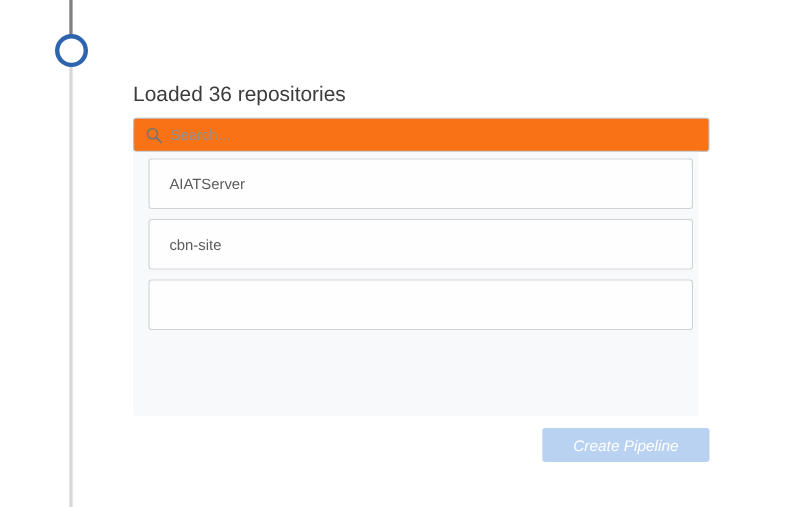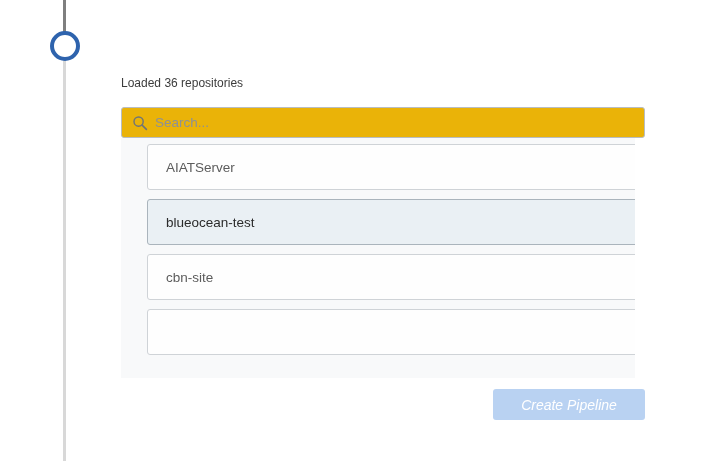--- a/index.html
+++ b/index.html
@@ -70,34 +70,34 @@
     font-weight: bold;
     color: #1c1c1c;
     letter-spacing: -0.1px;
     white-space: nowrap;
   }
 
   #loaded-count {
     position: absolute;
     left: 1px;
     top: 76px;
-    font-size: 12px;
+    font-size: 19px;
     color: #3c3c3c;
     white-space: nowrap;
   }
 
   
   #search-box {
     position: absolute;
     left: 1px;
     top: 107px;
     width: 524px;
     height: 31px;
     box-sizing: border-box;
-    background: #eab308;
+    background: #f97316;
     border: 1px solid #b8bdc2;
     border-radius: 3px;
     display: flex;
     align-items: center;
     padding: 0 0 0 10px;
   }
   #search-icon {
     flex: 0 0 auto;
     width: 16px;
     height: 16px;
@@ -125,21 +125,21 @@
     position: absolute;
     left: 1px;
     top: 138px;
     width: 514px;
     height: 240px;
     background: #f8f9fa;
     overflow: hidden;
   }
   #repo-list {
     position: absolute;
-    left: 16px;
+    left: 4px;
     top: 0;
     width: 514px;
     padding: 6px 9px 0 10px;
     box-sizing: border-box;
   }
   .repo-item {
     box-sizing: border-box;
     width: 100%;
     height: 46px;
     margin-bottom: 9px;
@@ -199,23 +199,20 @@
       <line x1="10.1" y1="10.1" x2="14.4" y2="14.4" stroke="#6e7479" stroke-width="1.6" stroke-linecap="round"></line>
     </svg>
     <input id="search-input" type="text" placeholder="Search..." style="">
   </div>
 
   <div id="repo-list-wrap">
     <div id="repo-list">
         <div class="repo-item">
           <span>AIATServer</span>
         </div>
-        <div class="repo-item selected">
-          <span>blueocean-test</span>
-        </div>
         <div class="repo-item">
           <span>cbn-site</span>
         </div>
         <div class="repo-item"></div>
       </div>
   </div>
 
   <button id="create-pipeline-button">Create Pipeline</button>
 
 </div>

